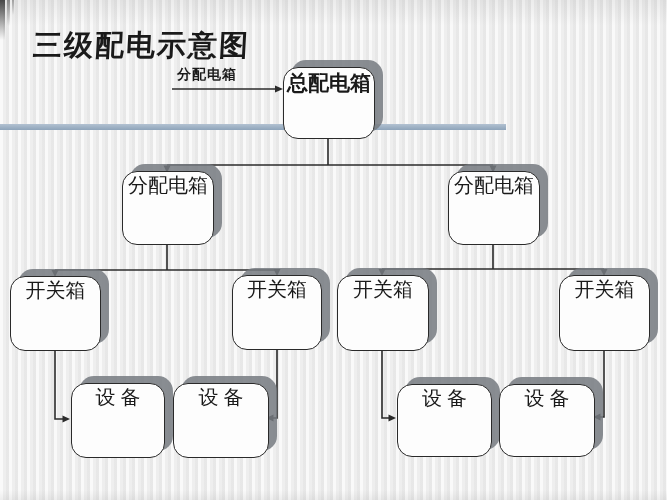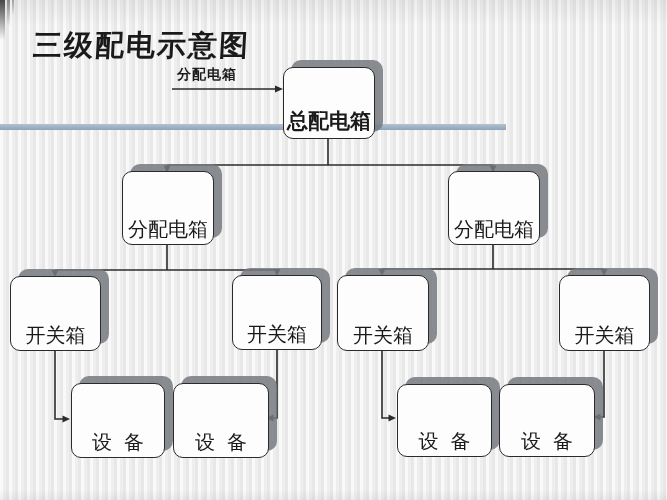--- a/index.html
+++ b/index.html
@@ -45,28 +45,27 @@
   }
 
   svg.connectors { position:absolute; left:0; top:0; z-index:2; }
   svg.connectors path { stroke:#2b2b2b; stroke-width:1.6; fill:none; }
   svg.connectors polygon { fill:#2b2b2b; }
 
   .node {
     position:absolute; z-index:4;
     background:#fdfdfd;
     border:1.8px solid #2a2a2a;
-    border-radius:10px;
+    border-radius:15px;
     box-shadow:8px -7px 0 rgba(118,122,128,0.85);
     display:flex; flex-direction:column;
-    align-items:center; justify-content:flex-end;
+    align-items:center; justify-content:space-between;
     text-align:center;
     font-size:20px; line-height:1.3;
     white-space:nowrap;
-    font-family:Liberation Mono, monospace;
   }
   .node.root   { left:283px; top:67px;  width:90px; height:70px;
                  font-size:21px; font-weight:700; line-height:1.45; }
   .node.l2a    { left:122px; top:171px; width:90px; height:72px; }
   .node.l2b    { left:448px; top:171px; width:90px; height:72px; }
   .node.l3a    { left:10px;  top:276px; width:89px; height:73px; }
   .node.l3b    { left:232px; top:275px; width:88px; height:73px; }
   .node.l3c    { left:337px; top:275px; width:90px; height:74px; }
   .node.l3d    { left:559px; top:275px; width:89px; height:74px; }
   .node.l4a    { left:71px;  top:383px; width:92px; height:73px; }

